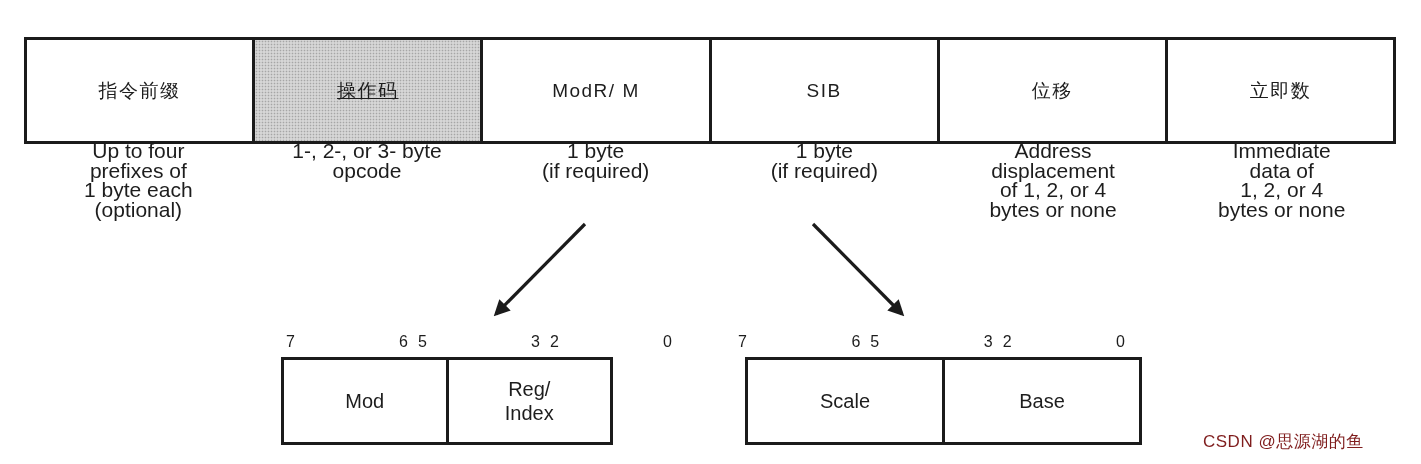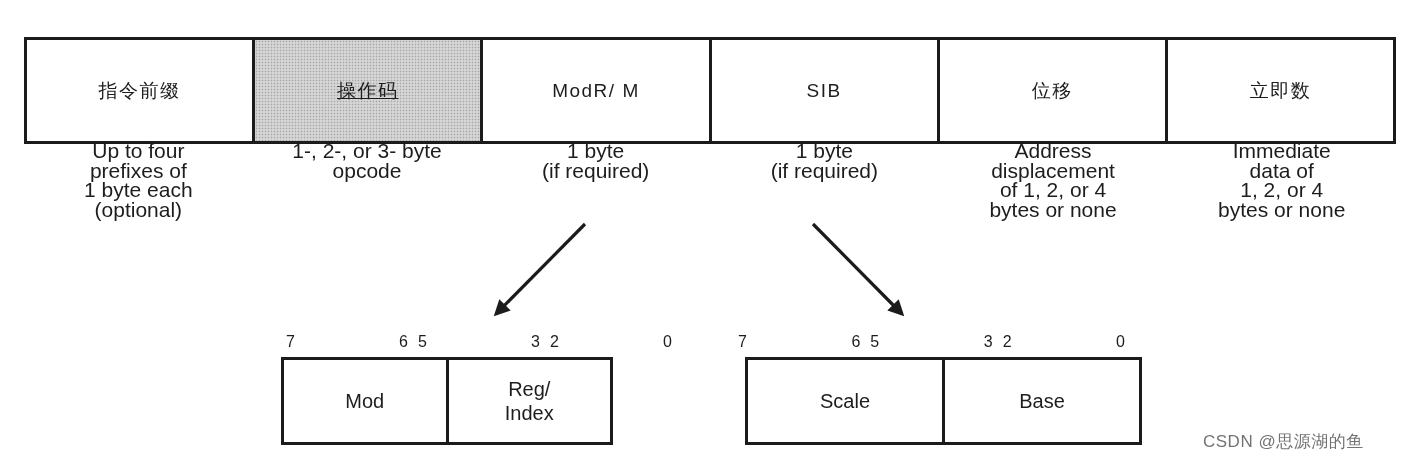--- a/index.html
+++ b/index.html
@@ -103,21 +103,21 @@
     white-space: pre-line;
     background: #ffffff;
   }
   .byte-cell:first-child { border-left: none; }
 
   
   .watermark {
     position: absolute;
     left: 1203px; top: 430px;
     font-size: 17px;
-    color: #737373;
+    color: #7f1d1d;
     letter-spacing: 0.5px;
   }
 </style>
 </head>
 <body>
 
 <div class="canvas">
 
   <div class="top-row">
     <div class="field-cell">

